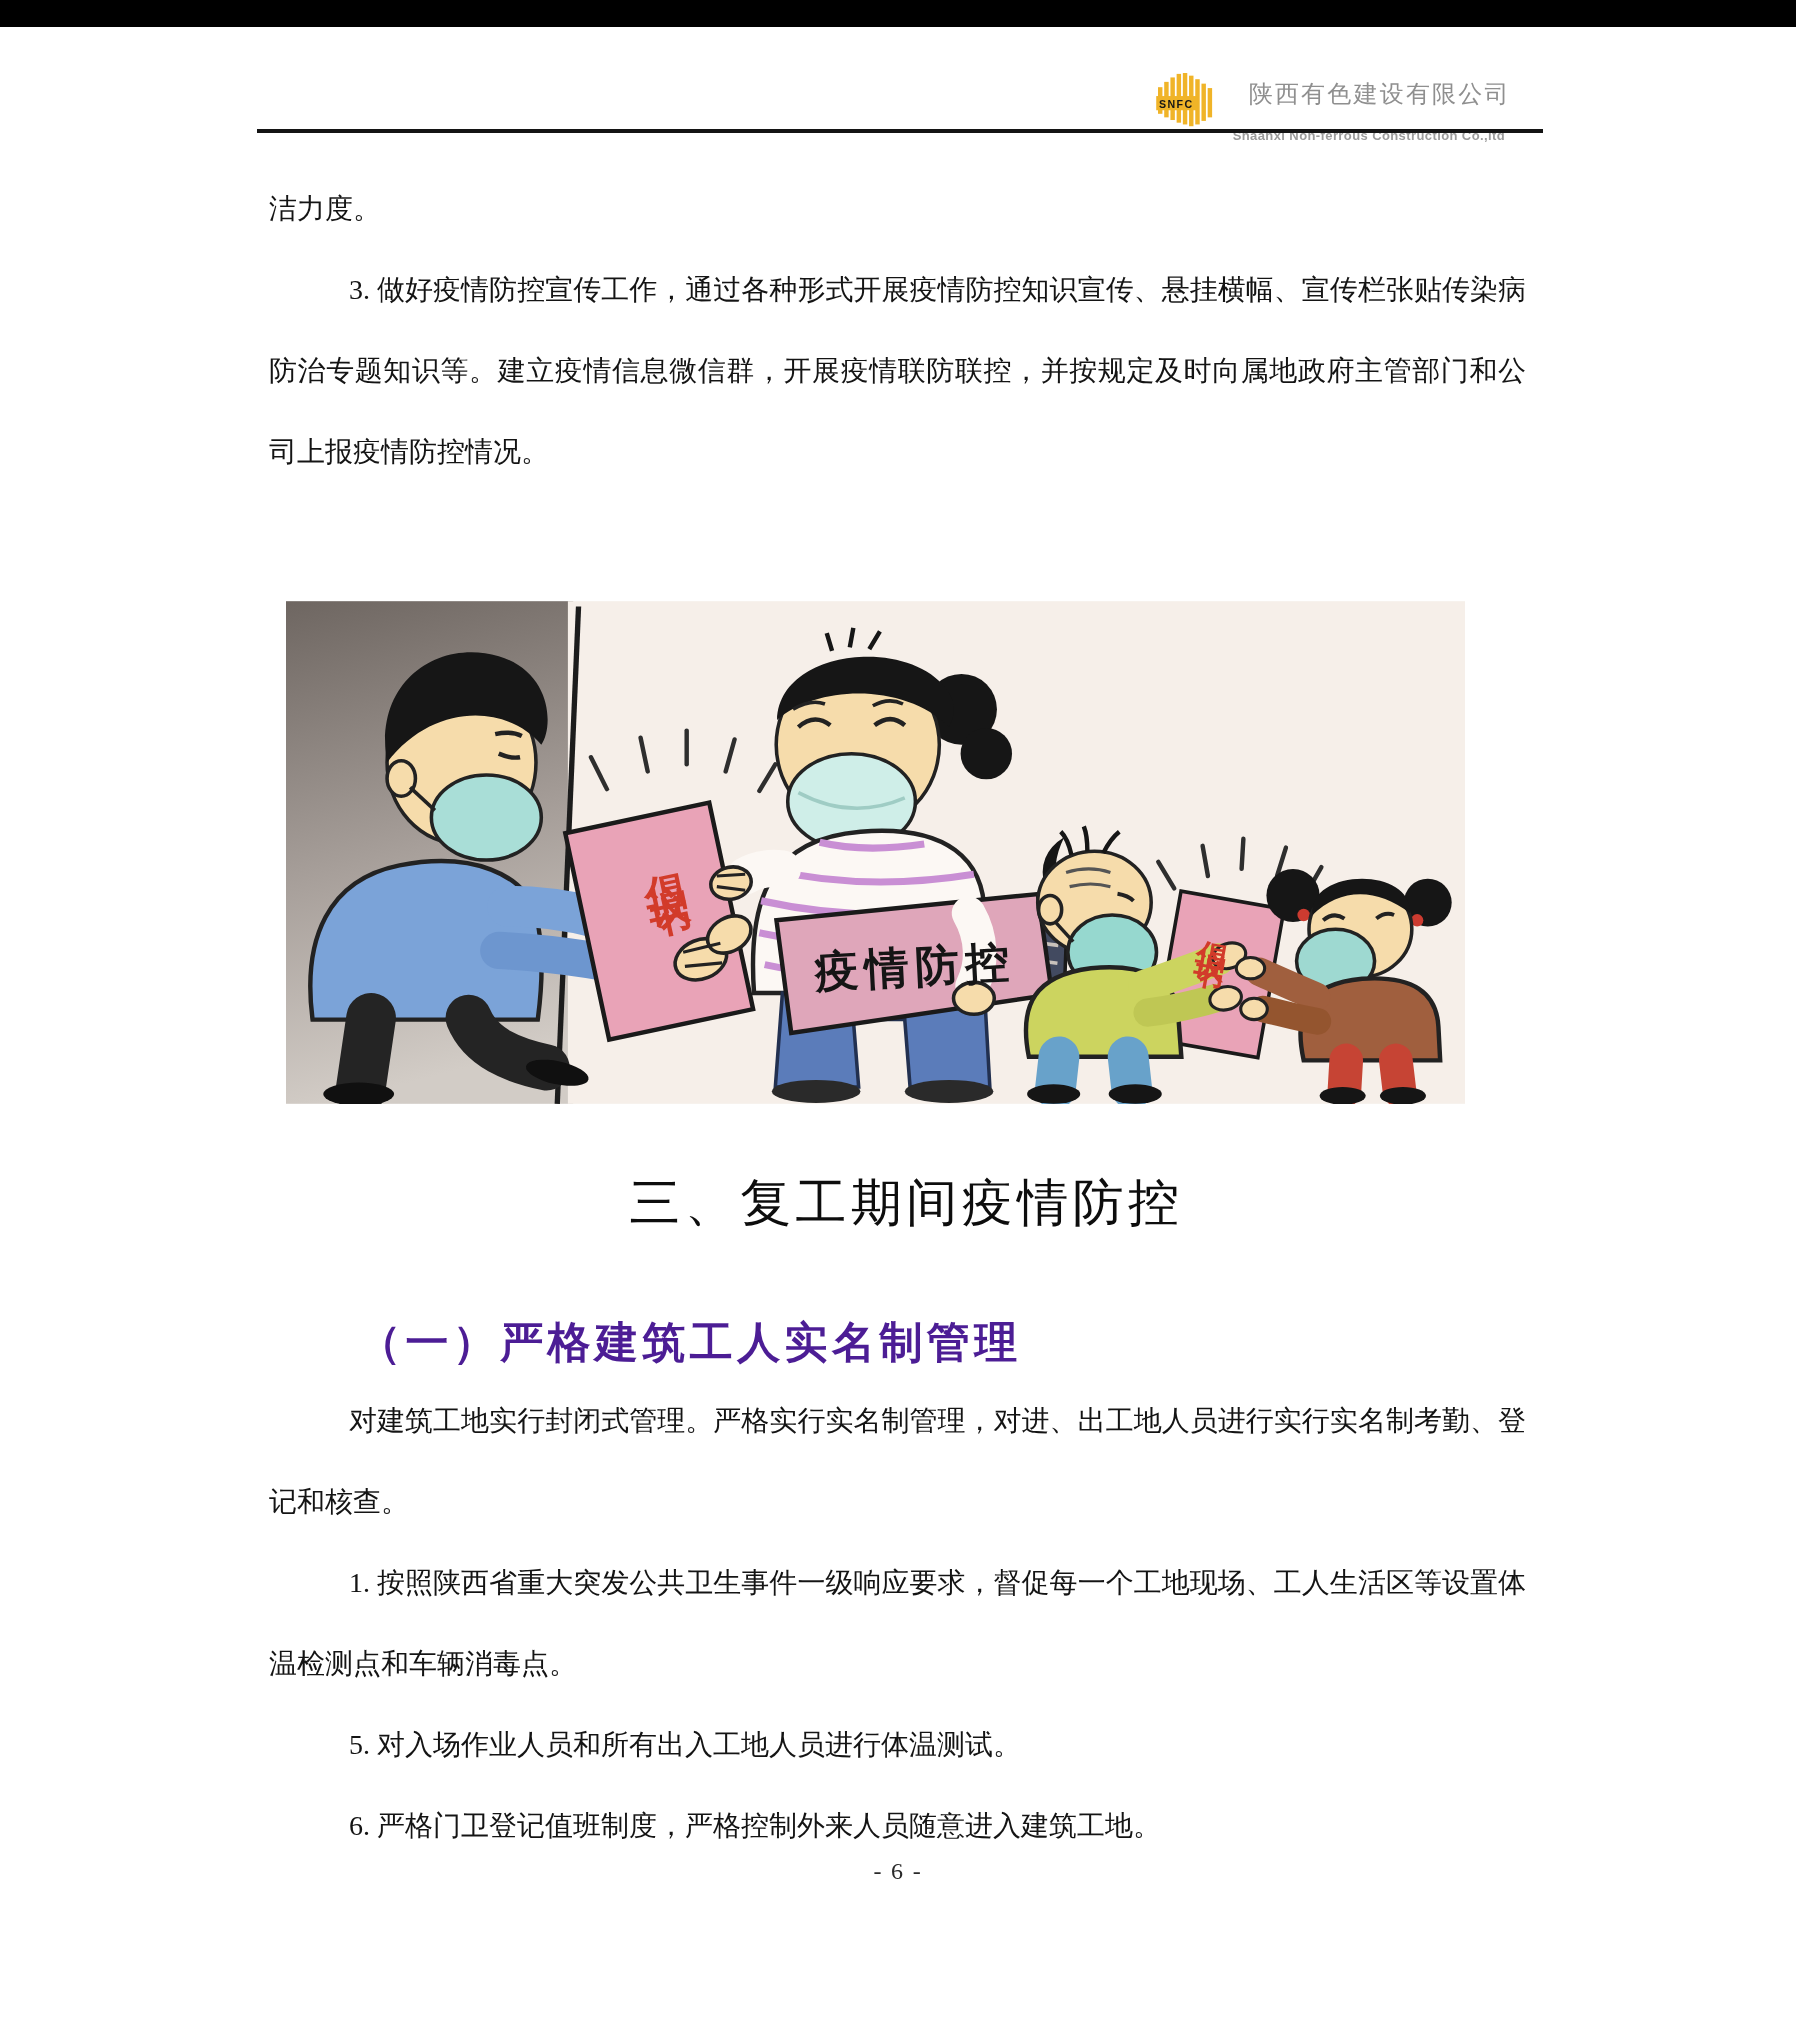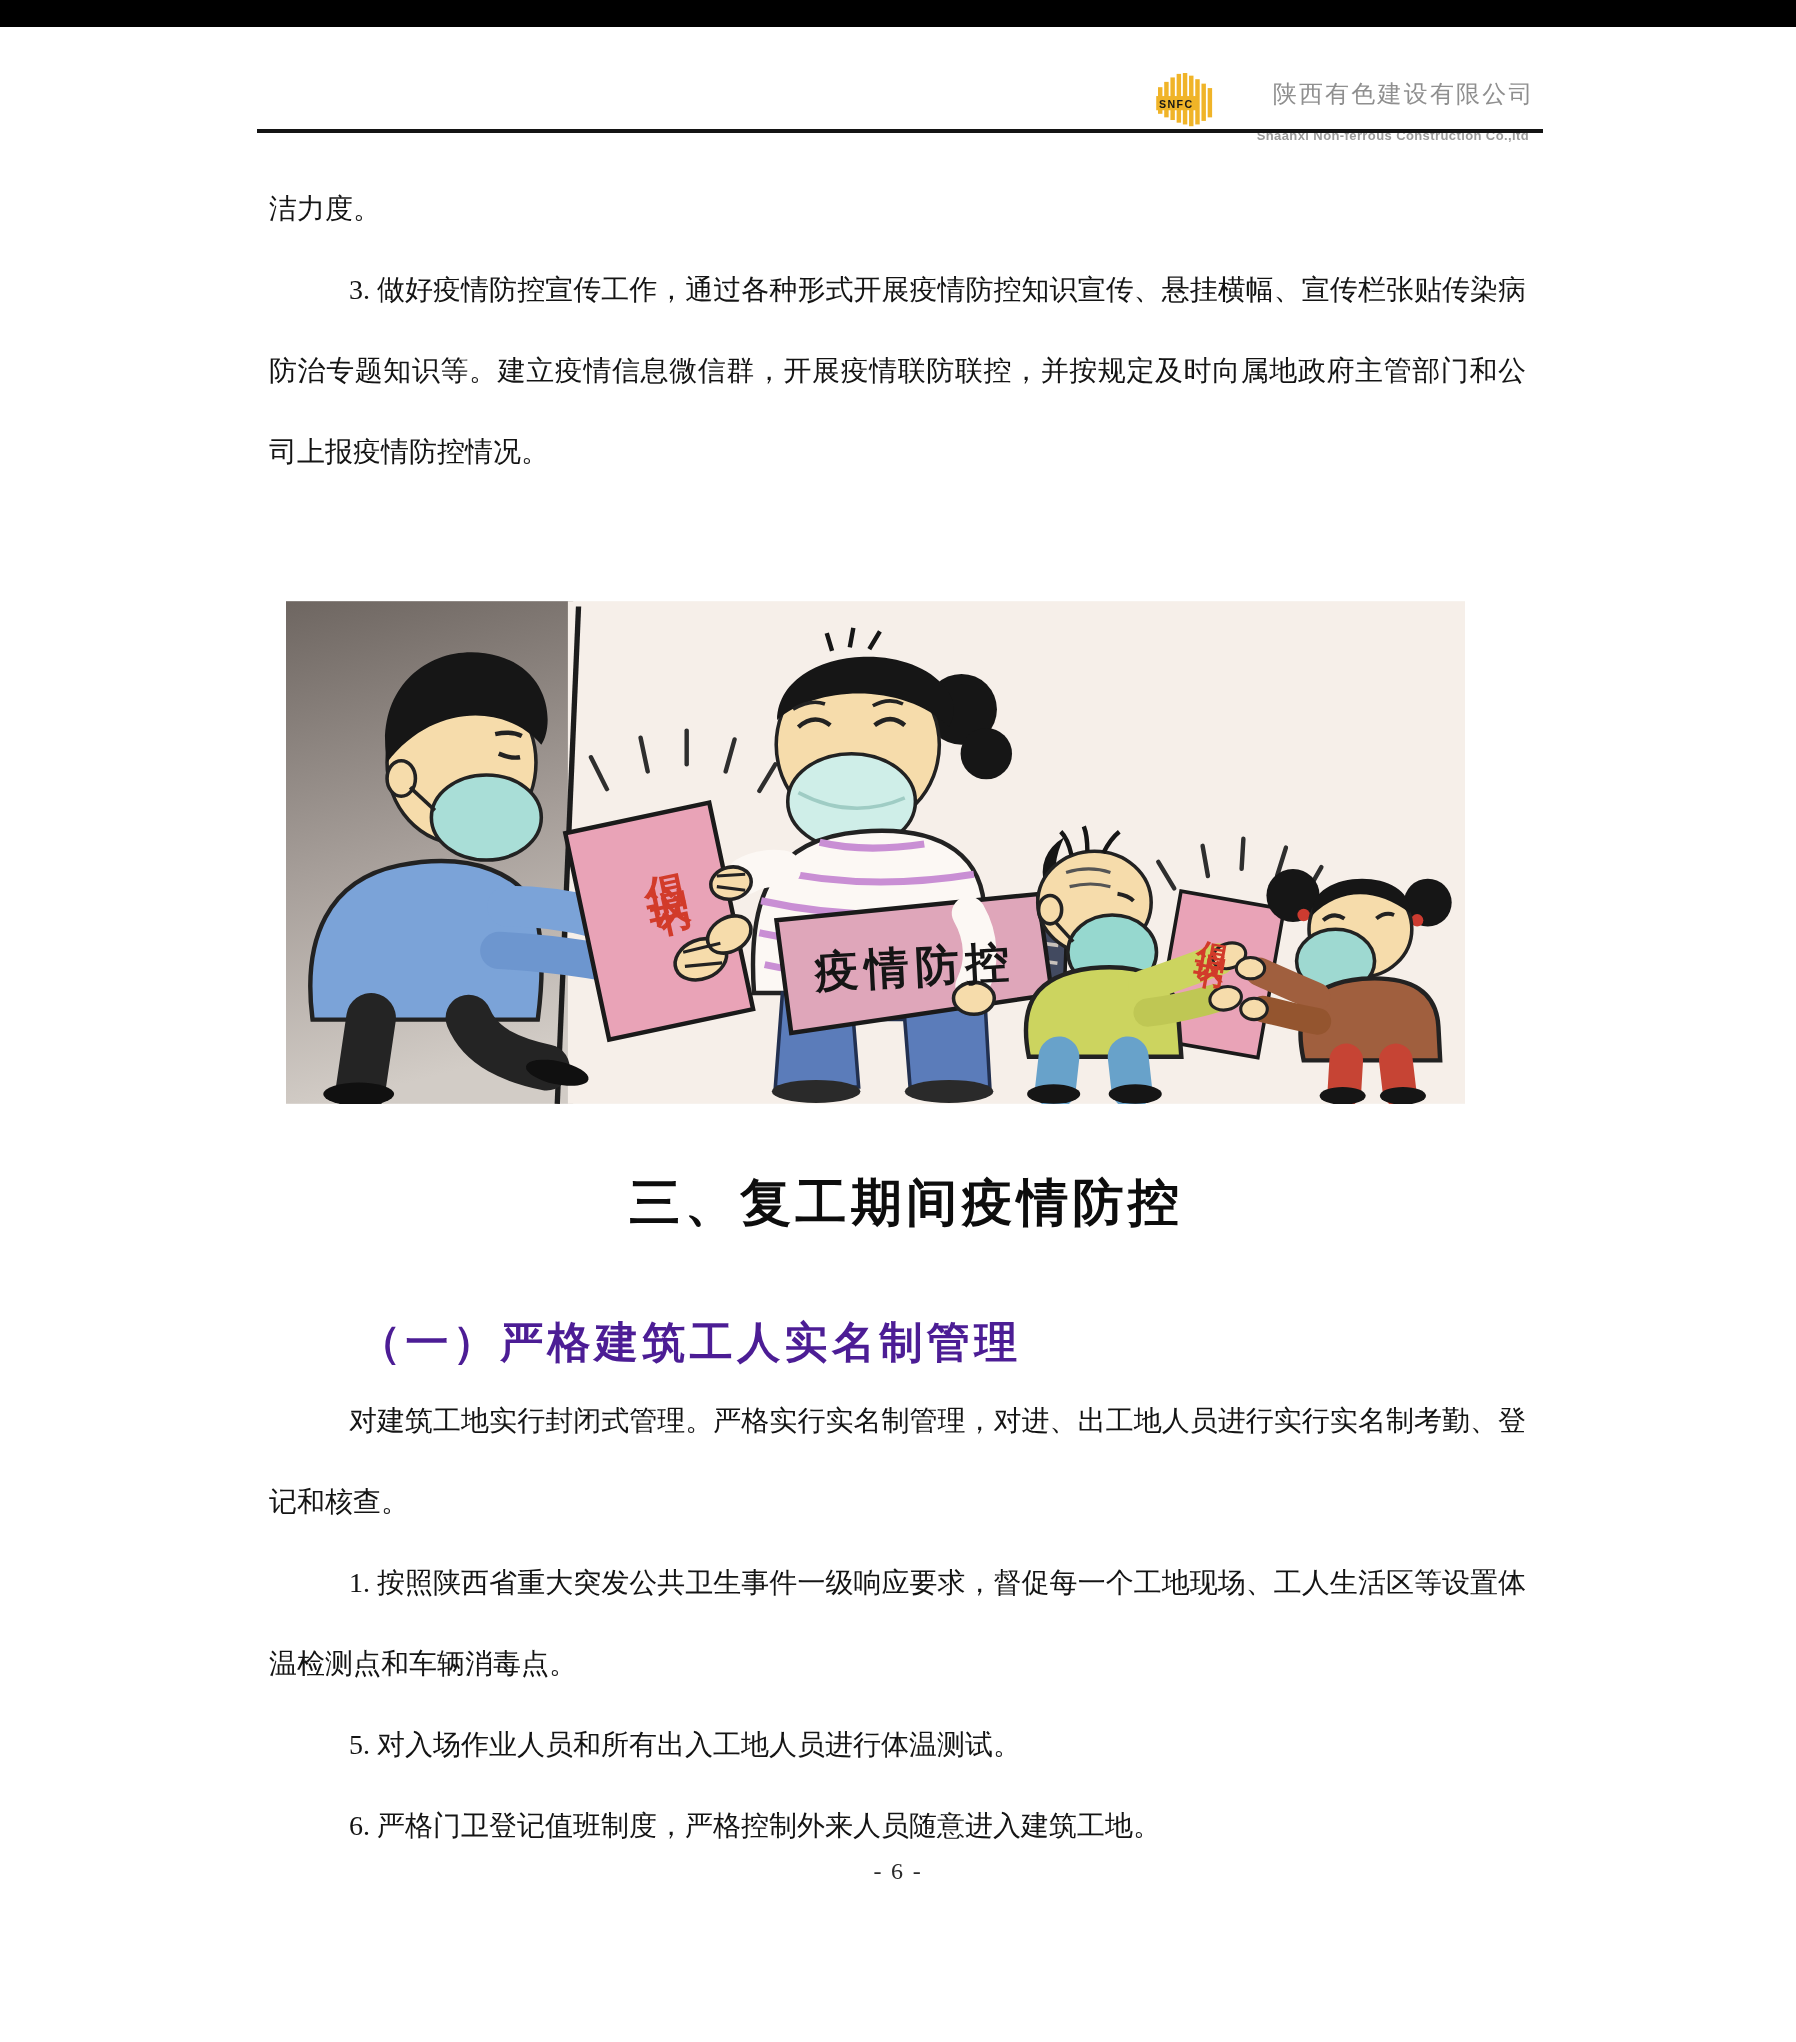--- a/index.html
+++ b/index.html
@@ -4,21 +4,21 @@
 <style>
   html,body { margin:0; padding:0; background:#9a9a9a; }
   .page {
     position:relative; width:1796px; height:2043px; margin:0 auto;
     background:#ffffff; overflow:hidden;
     font-family:"Liberation Serif","DejaVu Serif",serif; color:#141414;
   }
   .scan-top-bar { position:absolute; top:0; left:0; width:100%; height:26.6px; background:#000; }
 
   
-  .logo-block { position:absolute; top:73px; left:1156px; display:flex; align-items:flex-start;gap:24px; }
+  .logo-block { position:absolute; top:73px; left:1156px; display:flex; align-items:flex-start; }
   .logo-mark { width:59px; height:55px; display:block; }
   .logo-abbr-text { font-family:"Liberation Sans","DejaVu Sans",sans-serif; font-weight:bold; }
   .company-names { margin-left:17.7px; padding-top:7px; }
   .company-cn {
     font-family:"Liberation Sans","DejaVu Sans",sans-serif;
     font-size:24px; letter-spacing:2.2px; color:#8f8f8f; line-height:1.15; white-space:nowrap;margin-left:16px;
   }
   .company-en {
     font-family:"Liberation Sans","DejaVu Sans",sans-serif;
     font-size:13px; font-weight:bold; letter-spacing:0.4px; color:#9b9b9b; margin-top:20px; white-space:nowrap;
@@ -28,21 +28,21 @@
   
   .doc-body { position:absolute; left:269px; width:1257px; font-size:28px; line-height:81px; text-align:justify; }
   .doc-body-1 { top:168px; }
   .doc-body-2 { top:1380px; }
   .para { margin:0; }
   .para.indent { text-indent:80px; }
 
   .section-heading {
     position:absolute; top:1167px; left:269px; width:1257px; margin:0;
     font-family:"Liberation Sans","DejaVu Sans",sans-serif;
-    font-size:51px; font-weight:700; letter-spacing:4.4px; text-indent:17.7px;
+    font-size:51px; font-weight:400; letter-spacing:4.4px; text-indent:17.7px;
     text-align:center; color:#0d0d0d; line-height:71px;
   }
   .subsection-heading {
     position:absolute; top:1310px; left:269px; width:1257px; margin:0;
     font-size:43px; font-weight:700; letter-spacing:4.4px; text-indent:89px;
     color:#4c1d95; line-height:66px;
   }
 
   
   .illustration { position:absolute; top:601px; left:286px; width:1179px; height:503px; margin:0; }

